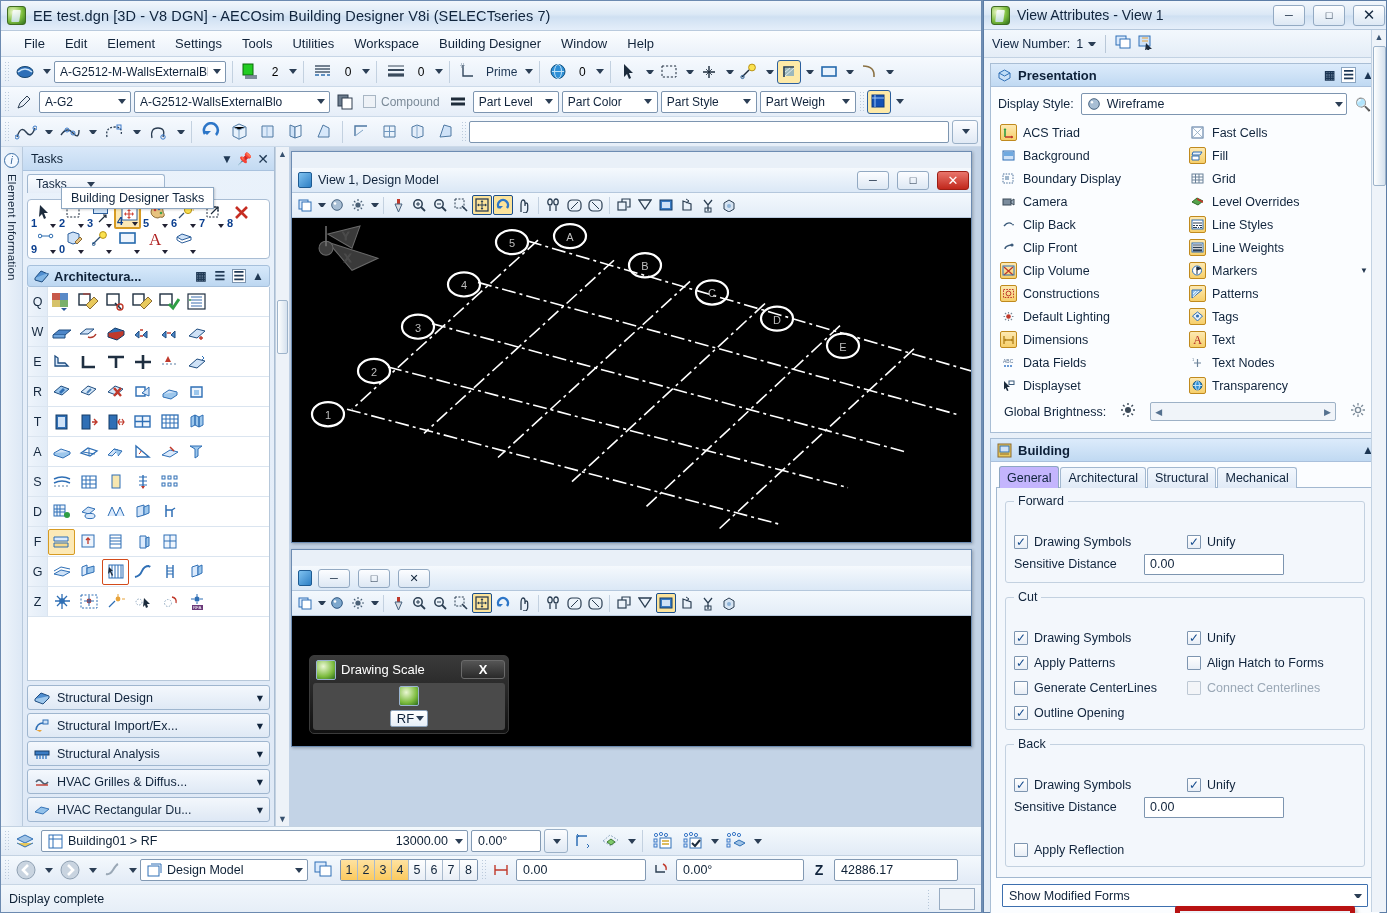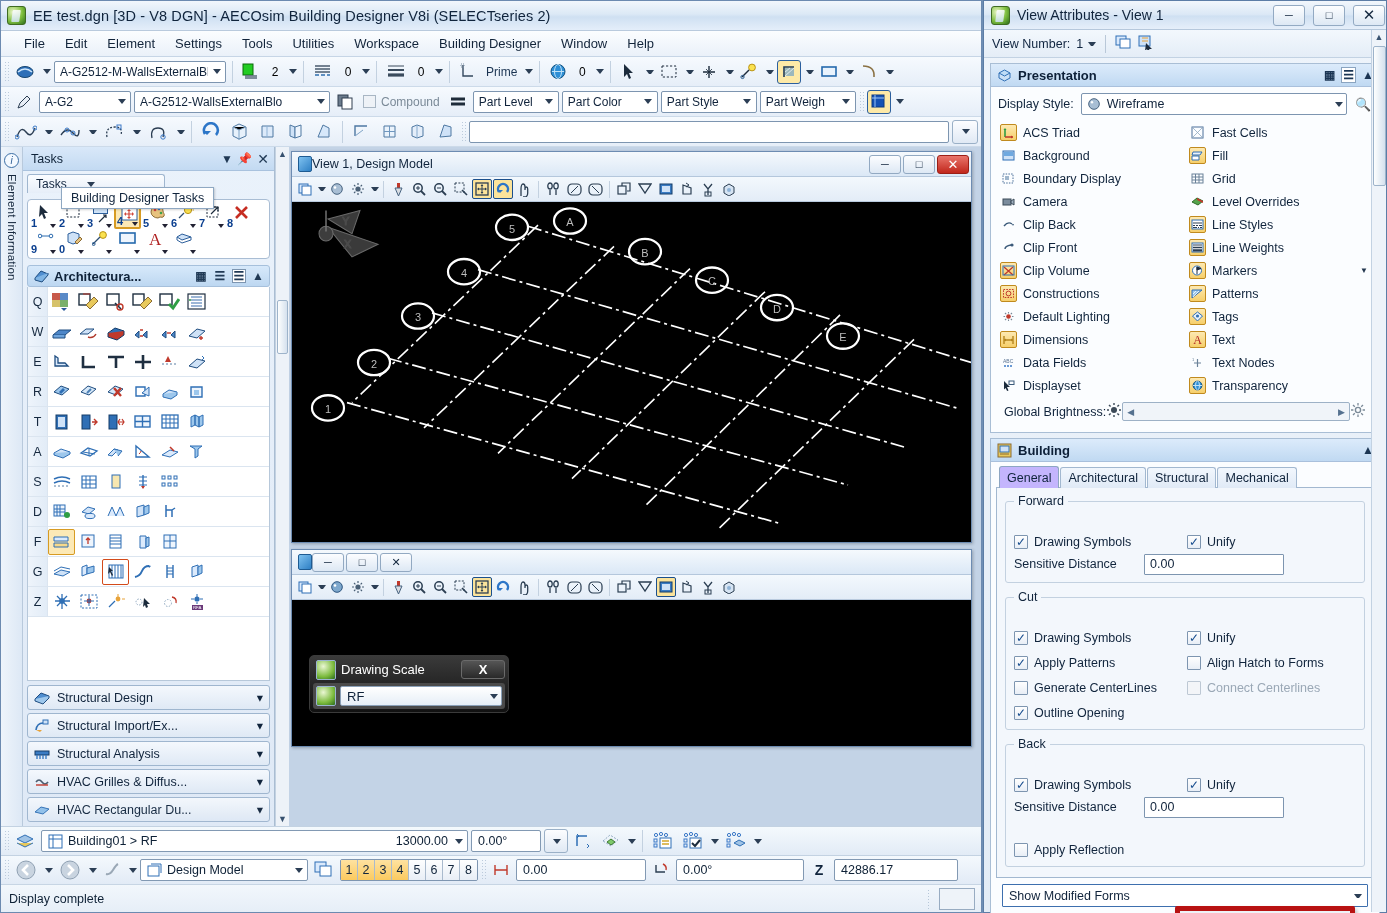--- a/index.html
+++ b/index.html
@@ -156,23 +156,23 @@
     display:flex;flex-direction:column;justify-content:space-between;align-items:center;padding:2px 0;}
   .vrail .ar{font-size:9px;color:#36506e;}
   .vrail .thumb{width:11px;height:54px;background:linear-gradient(90deg,#fdfefe,#d5e1ee);
     border:1px solid #9db3ca;border-radius:2px;}
 
   
   .mdi{flex:1 1 auto;position:relative;background:#c3d3e6;overflow:hidden;}
   .viewwin{position:absolute;background:#e9f0f8;border:1px solid #6d8cb2;
     box-shadow:1px 1px 3px rgba(0,0,0,.25);display:flex;flex-direction:column;}
   .vtitle{
-    height:25px;flex:0 0 25px;display:flex;align-items:center;gap:0;padding-left:6px;
+    height:25px;flex:0 0 25px;display:flex;align-items:center;gap:6px;padding-left:6px;
     background:linear-gradient(180deg,#f5f9fd,#dbe8f6);border-bottom:1px solid #b4c7dc;
-    font-size:12.5px;color:#10243c;
+    font-size:12.5px;color:#10243c;margin-top:16px;
   }
   .vtitle .vt{flex:1;white-space:nowrap;}
   .vicon3d{width:14px;height:16px;flex:0 0 14px;
      background:linear-gradient(135deg,#7fc2f0,#2e7fc4);border:1px solid #1e5b92;border-radius:2px;}
   .winbtn{width:32px;height:19px;margin-right:2px;border:1px solid #92a9c2;border-radius:3px;
     background:linear-gradient(180deg,#fcfdff,#dde8f4);display:flex;align-items:center;justify-content:center;
     font-size:11px;color:#12263d;}
   .winbtn.close{background:linear-gradient(180deg,#e9756b,#c1271c);border-color:#9c1f16;color:#fff;font-size:13px;}
   .winbtn.closeg{background:linear-gradient(180deg,#fcfdff,#dde8f4);color:#12263d;}
   .vtools{height:25px;flex:0 0 25px;display:flex;align-items:center;gap:1px;padding:0 3px;
@@ -186,21 +186,21 @@
   .dscale{
     position:absolute;border:1px solid #3b3b3b;border-radius:5px;
     background:linear-gradient(180deg,#3a3a3a,#111);box-shadow:2px 2px 5px rgba(0,0,0,.6);
     padding:3px;display:flex;flex-direction:column;gap:3px;
   }
   .dscale .dst{height:21px;display:flex;align-items:center;gap:5px;padding-left:3px;}
   .dscale .dst .dt{font-size:13px;color:#fff;flex:1;white-space:nowrap;}
   .dscale .dsx{width:44px;height:19px;border:1px solid #6a6a6a;border-radius:3px;
     background:linear-gradient(180deg,#555,#2a2a2a);color:#fff;font-size:13px;font-weight:bold;
     display:flex;align-items:center;justify-content:center;}
-  .dscale .dsbody{background:#4a4a4a;border-radius:3px;padding:3px;display:flex;align-items:center;gap:4px;}
+  .dscale .dsbody{background:#4a4a4a;border-radius:3px;padding:3px;display:flex;align-items:center;gap:4px;flex-direction:column;}
   .dsico{width:20px;height:20px;border:1px solid #9ab4d0;border-radius:2px;
     background:radial-gradient(circle at 35% 30%,#eaf7d3,#7cbb3e 60%,#2b6b1a);flex:0 0 20px;}
   .dscombo{flex:1;height:20px;background:linear-gradient(180deg,#fff,#e6eef7);border:1px solid #8aa0b8;
     border-radius:2px;display:flex;align-items:center;padding:0 3px 0 6px;font-size:13px;color:#10233b;}
 
   
   .sbar{flex:0 0 auto;display:flex;align-items:center;gap:3px;padding:2px 3px;
     background:linear-gradient(180deg,#f4f9fd,#e2ebf6);border-top:1px solid #c3d2e2;min-height:28px;}
   .sfield{height:22px;border:1px solid #8299b3;background:#fff;border-radius:2px;display:flex;
     align-items:center;padding:0 4px 0 6px;font-size:12.5px;color:#0e2136;gap:5px;}
@@ -248,21 +248,21 @@
   .mag{width:18px;height:18px;display:flex;align-items:center;justify-content:center;font-size:13px;color:#20415f;}
 
   .attr-grid{display:grid;grid-template-columns:1fr 1fr;column-gap:4px;row-gap:0px;}
   .attr{display:flex;align-items:center;gap:6px;height:23px;font-size:12.5px;color:#10243c;padding-left:2px;}
   .attr .ai{width:17px;height:17px;flex:0 0 17px;border-radius:2px;position:relative;
     display:flex;align-items:center;justify-content:center;font-size:10px;overflow:hidden;}
   .attr.active .ai{border:1px solid #c08a1e;background:linear-gradient(180deg,#fde9b2,#f6cf6b);}
   .attr .an{white-space:nowrap;}
   .attr .rc{margin-left:auto;font-size:8px;color:#22364e;padding-right:4px;}
 
-  .gb-row{display:flex;align-items:center;gap:0;padding:5px 6px 4px 6px;font-size:12.5px;color:#10243c;}
+  .gb-row{display:flex;align-items:center;gap:14px;padding:5px 6px 4px 6px;font-size:12.5px;color:#10243c;}
   .slider{flex:1;height:19px;border:1px solid #9db1c6;background:#f0f4f9;border-radius:2px;
     display:flex;align-items:center;justify-content:space-between;padding:0 4px;font-size:9px;color:#55718f;}
 
   
   .tabs{display:flex;align-items:flex-end;height:22px;padding-left:3px;}
   .tb{height:21px;display:flex;align-items:center;padding:0 7px;font-size:12.5px;color:#10243c;
     background:linear-gradient(180deg,#f2f7fd,#e0eaf6);border:1px solid #a2b8d0;border-bottom:none;
     border-radius:3px 3px 0 0;margin-right:1px;}
   .tb.sel{background:#c4b5fd;height:22px;border-color:#8da6c2;position:relative;z-index:2;}
   .tabpane{border:1px solid #a2b8d0;background:#f3f7fc;padding:6px 8px 8px 8px;margin-top:-1px;}
@@ -299,21 +299,21 @@
   .va-scroll .sthumb{width:13px;height:140px;background:linear-gradient(90deg,#fdfefe,#d5e1ee);
     border:1px solid #9db3ca;border-radius:2px;margin-top:2px;}
 </style>
 </head>
 <body>
 
 <div id="app-window">
 
   <div class="titlebar">
     <div class="app-ico"></div>
-    <div class="tbtext">EE test.dgn [3D - V8 DGN] - AECOsim Building Designer V8i (SELECTseries 2)</div>
+    <div class="tbtext">EE test.dgn [3D - V8 DGN] - AECOsim Building Designer V8i (SELECTseries 7)</div>
   </div>
 
   <div class="menubar">
     <div class="mi">File</div>
     <div class="mi">Edit</div>
     <div class="mi">Element</div>
     <div class="mi">Settings</div>
     <div class="mi">Tools</div>
     <div class="mi">Utilities</div>
     <div class="mi">Workspace</div>

